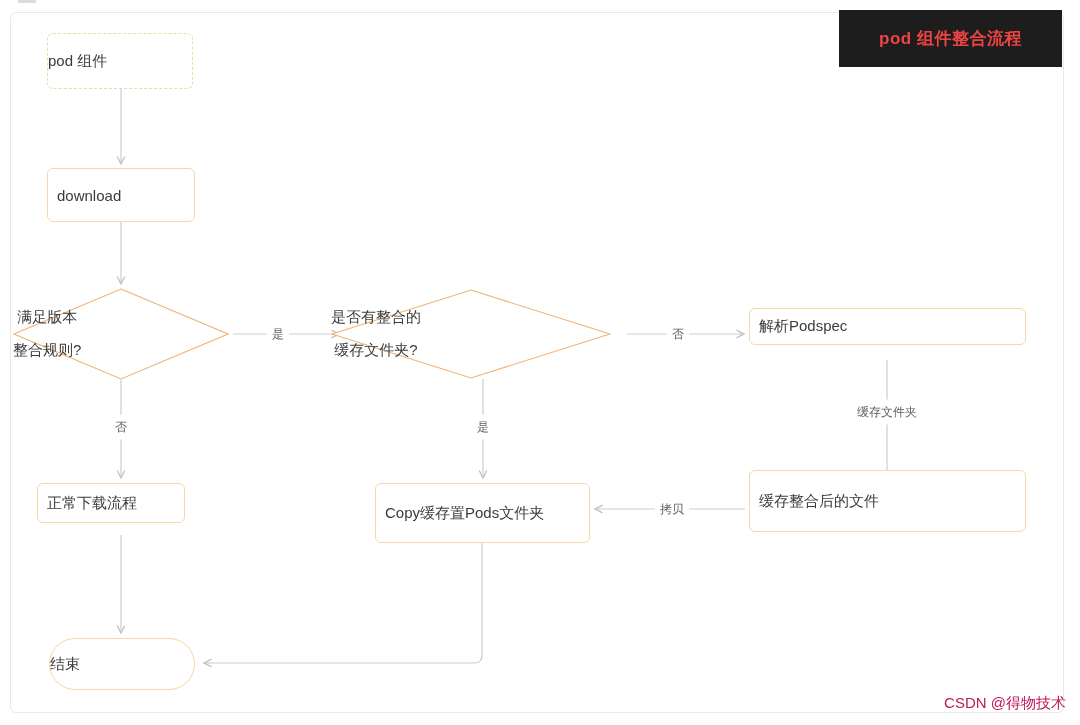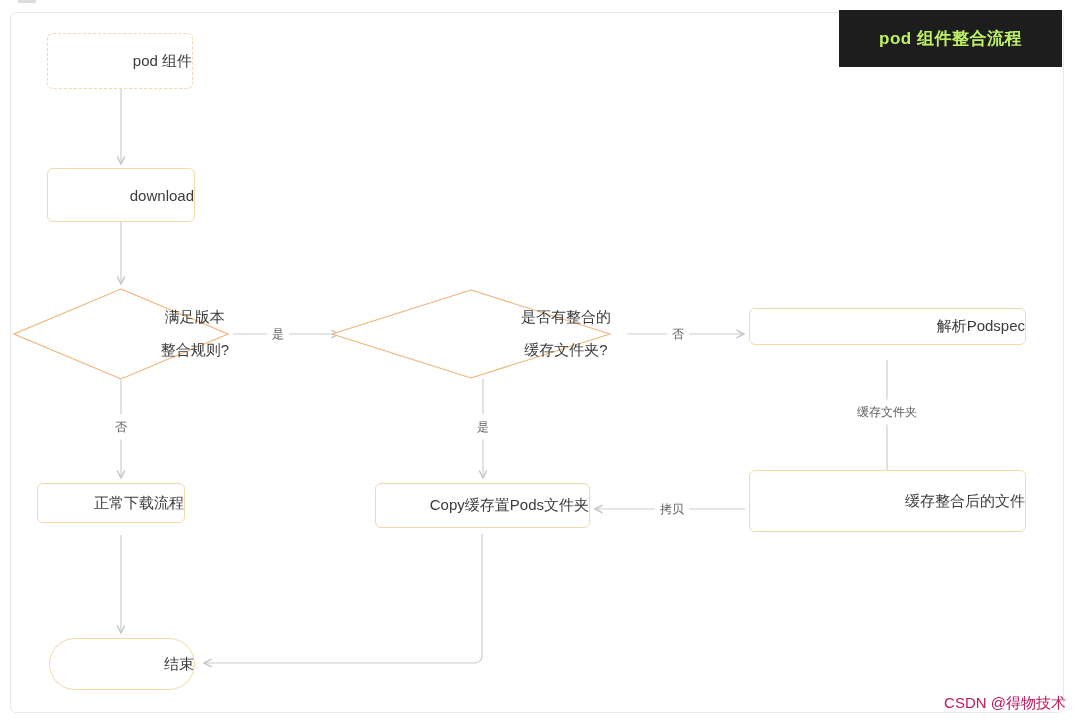--- a/index.html
+++ b/index.html
@@ -2,35 +2,35 @@
 <html><head>
 <meta charset="utf-8">
 <style>
   html,body{margin:0;padding:0;background:#ffffff;}
   body{font-family:"Liberation Sans","DejaVu Sans",sans-serif;}
   .canvas{position:relative;width:1080px;height:725px;background:#ffffff;overflow:hidden;}
   .card{position:absolute;left:10px;top:12px;width:1052px;height:699px;
         border:1px solid #e9e9e9;border-radius:6px;background:#ffffff;z-index:0;}
   .top-fragment{position:absolute;left:18px;top:0;width:18px;height:3px;background:#dcdcdc;z-index:4;}
   svg.edges{position:absolute;left:0;top:0;width:1080px;height:725px;z-index:1;}
-  .node{position:absolute;display:flex;align-items:center;justify-content:flex-end;
+  .node{position:absolute;display:flex;align-items:center;justify-content:flex-start;
         background:#ffffff;color:#3b3b3b;font-size:15px;z-index:2;box-sizing:border-box;
         text-align:center;}
   .rect{border:1px solid #f6d9a9;border-radius:6px;padding-left:9px;}
   .rect-dashed{border:1px dashed #eed9ae;border-radius:6px;}
   .terminal{border:1px solid #f3d9a5;border-radius:26px;}
   .diamond{background:transparent;border:none;}
   .diamond svg{position:absolute;left:0;top:0;width:100%;height:100%;}
   .diamond .dtext{position:relative;display:flex;flex-direction:column;gap:14px;line-height:1.25;}
   .edge-label{position:absolute;transform:translate(-50%,-50%);background:#ffffff;
         color:#5e5e5e;font-size:12px;z-index:3;white-space:nowrap;}
   .edge-label.h{padding:1px 5px;}
   .edge-label.v{padding:4px 2px;}
   .title-badge{position:absolute;left:839px;top:10px;width:223px;height:57px;
-        background:#1d1d1d;color:#bef264;display:flex;align-items:center;justify-content:center;
+        background:#1d1d1d;color:#ef4444;display:flex;align-items:center;justify-content:center;
         font-size:17px;font-weight:bold;letter-spacing:.5px;z-index:5;}
   .watermark{position:absolute;right:14px;top:694px;color:#be185d;font-size:15px;z-index:5;}
 </style>
 </head>
 <body>
 
 <div class="canvas">
   <div class="card"></div>
   <div class="top-fragment"></div>
 
@@ -83,21 +83,21 @@
   </div>
 
   <div class="node rect" style="left:749px;top:308px;width:277px;height:37px;">
     <span>解析Podspec</span>
   </div>
 
   <div class="node rect" style="left:749px;top:470px;width:277px;height:62px;">
     <span>缓存整合后的文件</span>
   </div>
 
-  <div class="node rect" style="left:375px;top:483px;width:215px;height:45px;">
+  <div class="node rect" style="left:375px;top:483px;width:215px;height:60px;">
     <span>Copy缓存置Pods文件夹</span>
   </div>
 
   <div class="node rect" style="left:37px;top:483px;width:148px;height:40px;font-family:Liberation Serif, serif;">
     <span>正常下载流程</span>
   </div>
 
   <div class="node terminal" style="left:49px;top:638px;width:146px;height:52px;">
     <span>结束</span>
   </div>

